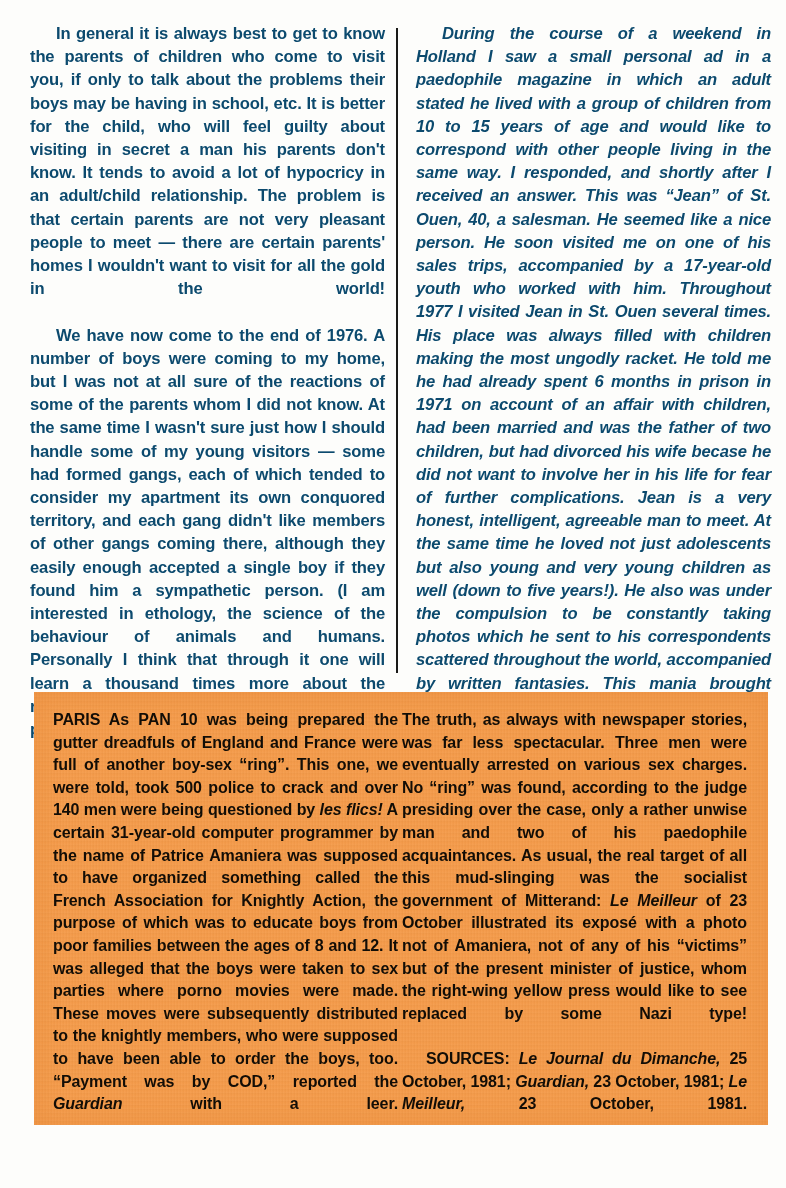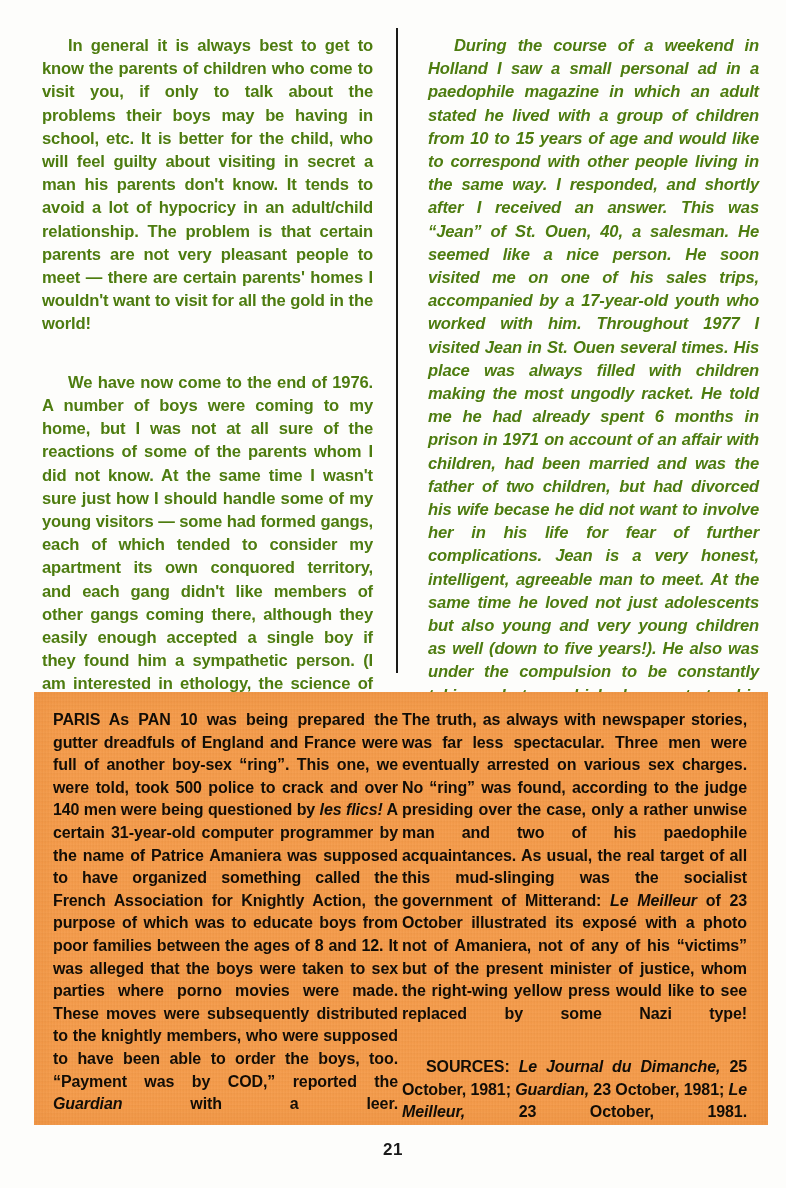--- a/index.html
+++ b/index.html
@@ -43,29 +43,29 @@
   .divider {
     position: absolute;
     left: 396px;
     top: 28px;
     width: 2px;
     height: 645px;
     background: #1a1a18;
   }
 
   .para {
-    margin: 12px;
+    margin: 0;
     text-align: justify;
     text-justify: inter-word;
     font-size: 16.6px;
     line-height: 23.2px;
     font-weight: 700;
     letter-spacing: -0.15px;
     word-spacing: 0.2px;
-    color: #4d7c0f;
+    color: #0c4a6e;
     text-indent: 26px;
   }
   .para + .para { margin-top: 0px; }
 
   
   .para::after {
     content: "";
     display: inline-block;
     width: 100%;
   }
@@ -96,21 +96,21 @@
     margin: 0;
     text-align: justify;
     text-justify: inter-word;
     font-size: 16px;
     line-height: 22.6px;
     font-weight: 700;
     letter-spacing: -0.1px;
     color: #120d06;
     text-indent: 0;
   }
-  .opara.indent { text-indent: 24px; margin-top: 8px; }
+  .opara.indent { text-indent: 24px; }
   .opara::after {
     content: "";
     display: inline-block;
     width: 100%;
   }
   .opara i, .para i { font-style: italic; }
 
   
   .folio {
     position: absolute;
@@ -150,15 +150,14 @@
       <p class="opara"><span>PARIS As PAN 10 was being prepared the gutter dreadfuls of England and France were full of another boy-sex “ring”. This one, we were told, took 500 police to crack and over 140 men were being questioned by </span><i>les flics!</i><span> A certain 31-year-old computer programmer by the name of Patrice Amaniera was supposed to have organized something called the French Association for Knightly Action, the purpose of which was to educate boys from poor families between the ages of 8 and 12. It was alleged that the boys were taken to sex parties where porno movies were made. These moves were subsequently distributed to the knightly members, who were supposed to have been able to order the boys, too. “Payment was by COD,” reported the </span><i>Guardian</i><span> with a leer.</span></p>
     </div>
 
     <div class="obox-col obox-col-right">
       <p class="opara"><span>The truth, as always with newspaper stories, was far less spectacular. Three men were eventually arrested on various sex charges. No “ring” was found, according to the judge presiding over the case, only a rather unwise man and two of his paedophile acquaintances. As usual, the real target of all this mud-slinging was the socialist government of Mitterand: </span><i>Le Meilleur</i><span> of 23 October illustrated its exposé with a photo not of Amaniera, not of any of his “victims” but of the present minister of justice, whom the right-wing yellow press would like to see replaced by some Nazi type!</span></p>
       <p class="opara indent"><span>SOURCES: </span><i>Le Journal du Dimanche,</i><span> 25 October, 1981; </span><i>Guardian,</i><span> 23 October, 1981; </span><i>Le Meilleur,</i><span> 23 October, 1981.</span></p>
     </div>
 
   </div>
 
-  <div class="folio">21</div>
 
 </div>
 
 </body></html>

